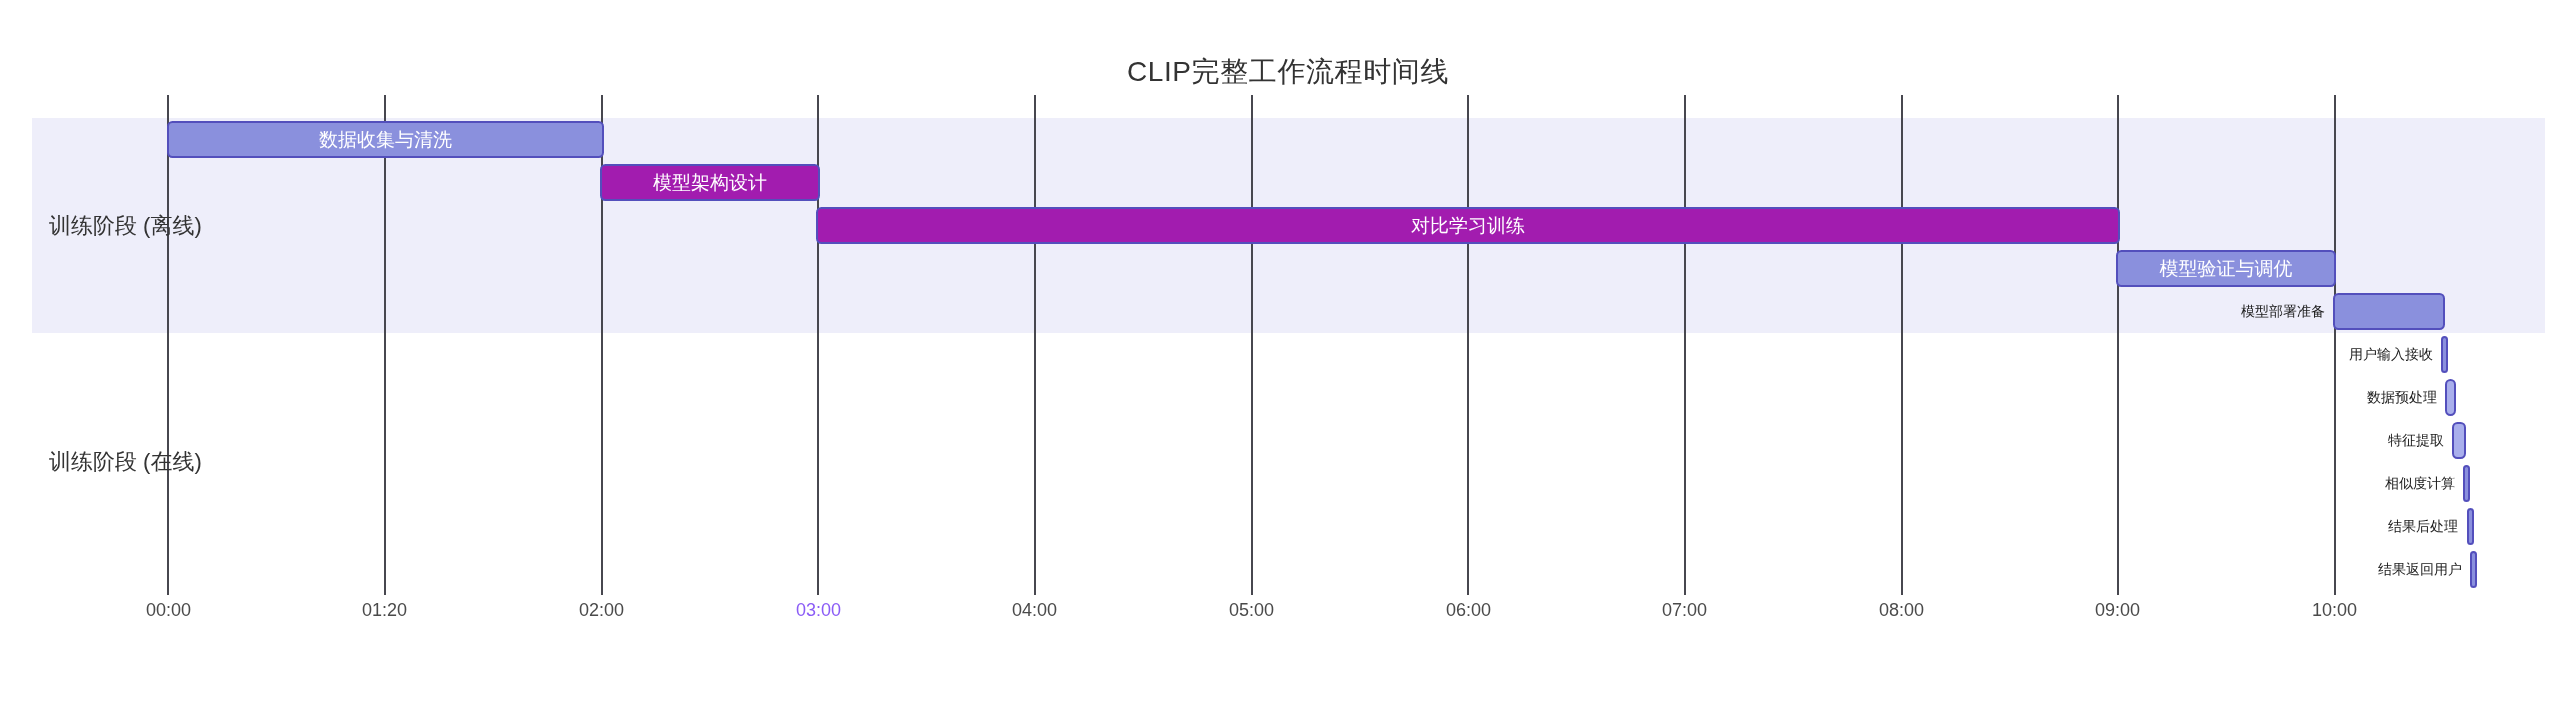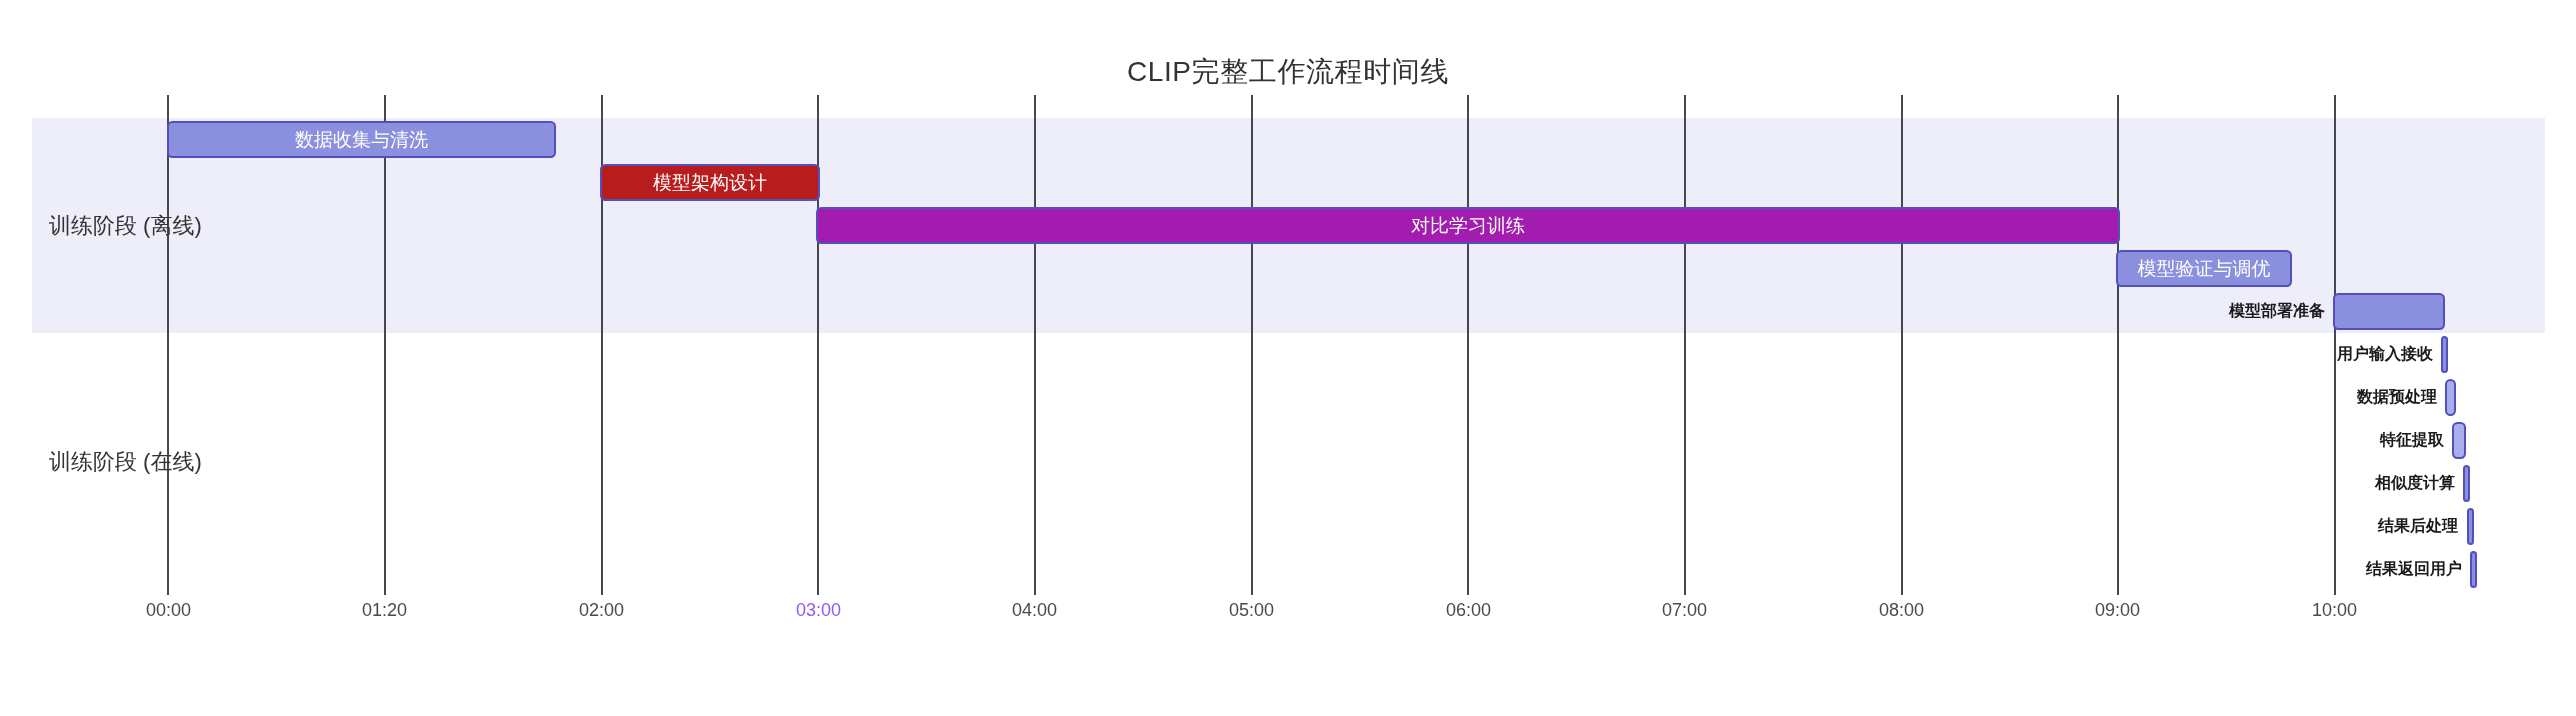--- a/index.html
+++ b/index.html
@@ -42,23 +42,22 @@
   .task-bar .bar-label {
     color: #ffffff;
     font-size: 19px;
     white-space: nowrap;
   }
   .outside-label {
     position: absolute;
     display: flex;
     align-items: center;
     justify-content: flex-end;
-    font-size: 16px;
+    font-size: 14px;
     white-space: nowrap;
-    font-weight: bold;
   }
   .section-label {
     position: absolute;
     display: flex;
     align-items: center;
     font-size: 22px;
     white-space: nowrap;
   }
 </style>
 </head>
@@ -76,30 +75,30 @@
       <div class="grid-line" style="left: 817px; top: 95px; height: 500px; background: rgb(71, 71, 79);"></div>
       <div class="grid-line" style="left: 1034px; top: 95px; height: 500px; background: rgb(71, 71, 79);"></div>
       <div class="grid-line" style="left: 1251px; top: 95px; height: 500px; background: rgb(71, 71, 79);"></div>
       <div class="grid-line" style="left: 1467px; top: 95px; height: 500px; background: rgb(71, 71, 79);"></div>
       <div class="grid-line" style="left: 1684px; top: 95px; height: 500px; background: rgb(71, 71, 79);"></div>
       <div class="grid-line" style="left: 1901px; top: 95px; height: 500px; background: rgb(71, 71, 79);"></div>
       <div class="grid-line" style="left: 2117px; top: 95px; height: 500px; background: rgb(71, 71, 79);"></div>
       <div class="grid-line" style="left: 2334px; top: 95px; height: 500px; background: rgb(71, 71, 79);"></div>
     </div>
   <div id="rows">
-      <div class="task-bar" style="left: 167px; top: 121px; width: 389px; height: 37px; background: rgb(138, 144, 221); border-color: rgb(83, 79, 188);">
+      <div class="task-bar" style="left: 167px; top: 121px; width: 437px; height: 37px; background: rgb(138, 144, 221); border-color: rgb(83, 79, 188);">
         <span class="bar-label" style="color: rgb(255, 255, 255);">数据收集与清洗</span>
       </div>
-      <div class="task-bar" style="left: 600px; top: 164px; width: 220px; height: 37px; background: #b91c1c; border-color: rgb(83, 79, 188);">
+      <div class="task-bar" style="left: 600px; top: 164px; width: 220px; height: 37px; background: #a21caf; border-color: rgb(83, 79, 188);">
         <span class="bar-label" style="color: rgb(255, 255, 255);">模型架构设计</span>
       </div>
       <div class="task-bar" style="left: 816px; top: 207px; width: 1304px; height: 37px; background: #a21caf; border-color: rgb(83, 79, 188);">
         <span class="bar-label" style="color: rgb(255, 255, 255);">对比学习训练</span>
       </div>
-      <div class="task-bar" style="left: 2116px; top: 250px; width: 176px; height: 37px; background: rgb(138, 144, 221); border-color: rgb(83, 79, 188);">
+      <div class="task-bar" style="left: 2116px; top: 250px; width: 220px; height: 37px; background: rgb(138, 144, 221); border-color: rgb(83, 79, 188);">
         <span class="bar-label" style="color: rgb(255, 255, 255);">模型验证与调优</span>
       </div>
       <div class="outside-label" style="left: 1967px; top: 293px; width: 358px; height: 37px; color: rgb(26, 26, 26);">模型部署准备</div>
       <div class="task-bar" style="left: 2333px; top: 293px; width: 112px; height: 37px; background: rgb(138, 144, 221); border-color: rgb(83, 79, 188);"></div>
       <div class="outside-label" style="left: 2075px; top: 336px; width: 358px; height: 37px; color: rgb(26, 26, 26);">用户输入接收</div>
       <div class="task-bar" style="left: 2441px; top: 336px; width: 7.2px; height: 37px; background: rgb(138, 144, 221); border-color: rgb(83, 79, 188);"></div>
       <div class="outside-label" style="left: 2079px; top: 379px; width: 358px; height: 37px; color: rgb(26, 26, 26);">数据预处理</div>
       <div class="task-bar" style="left: 2445px; top: 379px; width: 10.8px; height: 37px; background: rgb(169, 175, 236); border-color: rgb(83, 79, 188);"></div>
       <div class="outside-label" style="left: 2086px; top: 422px; width: 358px; height: 37px; color: rgb(26, 26, 26);">特征提取</div>
       <div class="task-bar" style="left: 2452px; top: 422px; width: 14.4px; height: 37px; background: rgb(169, 175, 236); border-color: rgb(83, 79, 188);"></div>

